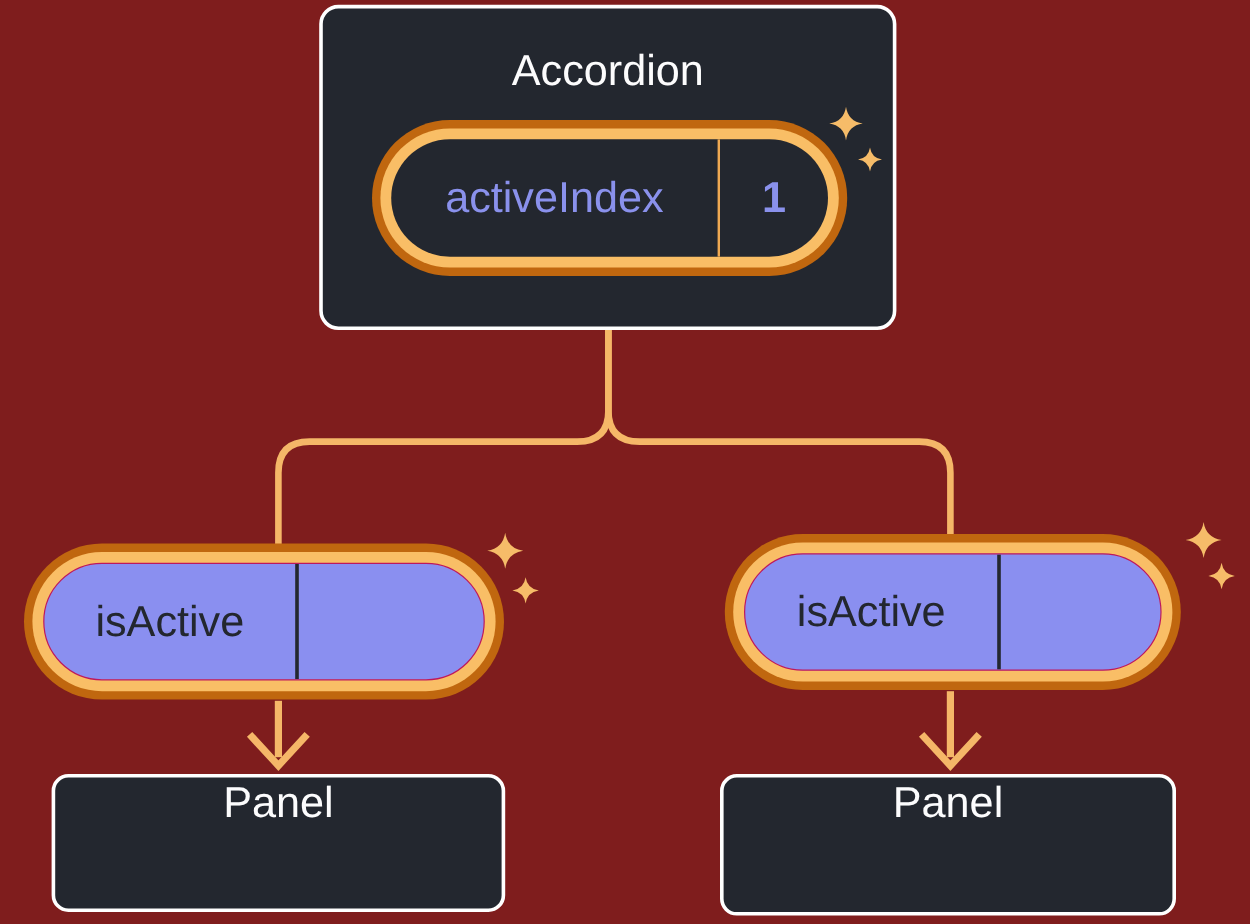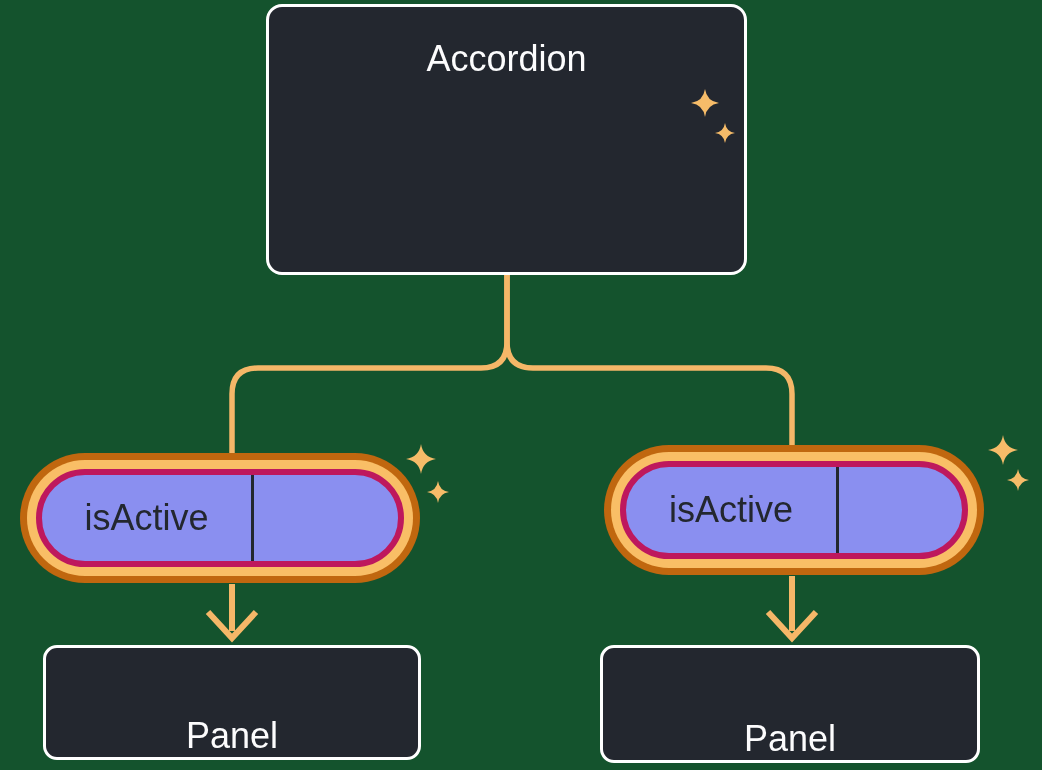--- a/index.html
+++ b/index.html
@@ -5,41 +5,41 @@
   html, body {
     margin: 0; padding: 0;
     background: #4B656E;
     font-family: "Liberation Sans", sans-serif;
   }
   .canvas {
     position: relative;
     width: 1042px;
     height: 770px;
     overflow: hidden;
-    background: #14532d;
+    background: #7f1d1d;
   }
   .layer {
     position: absolute;
     left: 0; top: 0;
     width: 1042px; height: 770px;
     pointer-events: none;
   }
   
   .dark-box {
     position: absolute;
     box-sizing: border-box;
     background: #23272F;
     border: 3px solid #FFFFFF;
     border-radius: 16px;
   }
   .root-box { left: 266px; top: 4px; width: 481px; height: 271px; }
   .panel-box {
     border-radius: 14px;
     display: flex;
-    align-items: flex-end;
+    align-items: flex-start;
     justify-content: center;
   }
   .panel-left  { left: 43px;  top: 645px; width: 378px; height: 115px; }
   .panel-right { left: 600px; top: 645px; width: 380px; height: 118px; }
   .box-title {
     margin-top: 30px;
     text-align: center;
     font-size: 36px;
     font-weight: 500;
     line-height: 44px;
@@ -71,21 +71,21 @@
     border-radius: 999px;
     display: flex;
     align-items: stretch;
     overflow: hidden;
   }
   .pill-body.dark {
     background: #23272F;
   }
   .pill-body.purple {
     background: #8A8FF0;
-    border: 6px solid #be185d;
+    border: 1px solid #be185d;
     text-align: right;
   }
   .pill-cell {
     display: flex;
     align-items: center;
     justify-content: center;
     font-size: 36px;
   }
   .cell-name  { font-weight: 400; }
   .cell-value { font-weight: 700; flex: 1; }
@@ -130,20 +130,29 @@
     <g>
       <path class="stroke-arrow" d="M792 576 L792 631"></path>
       <path class="stroke-arrow" d="M768 612 L792 638 L816 612"></path>
     </g>
   </svg>
 
   <div class="dark-box root-box">
     <div class="box-title">Accordion</div>
   </div>
 
+  <div class="pill-outer pill-root">
+    <div class="pill-inner">
+      <div class="pill-body dark">
+        <div class="pill-cell cell-name text-purple">activeIndex</div>
+        <div class="pill-divider divider-orange"></div>
+        <div class="pill-cell cell-value text-purple">1</div>
+      </div>
+    </div>
+  </div>
 
   <div class="pill-outer pill-left">
     <div class="pill-inner">
       <div class="pill-body purple">
         <div class="pill-cell cell-name text-dark">isActive</div>
         <div class="pill-divider divider-dark"></div>
       </div>
     </div>
   </div>
 

